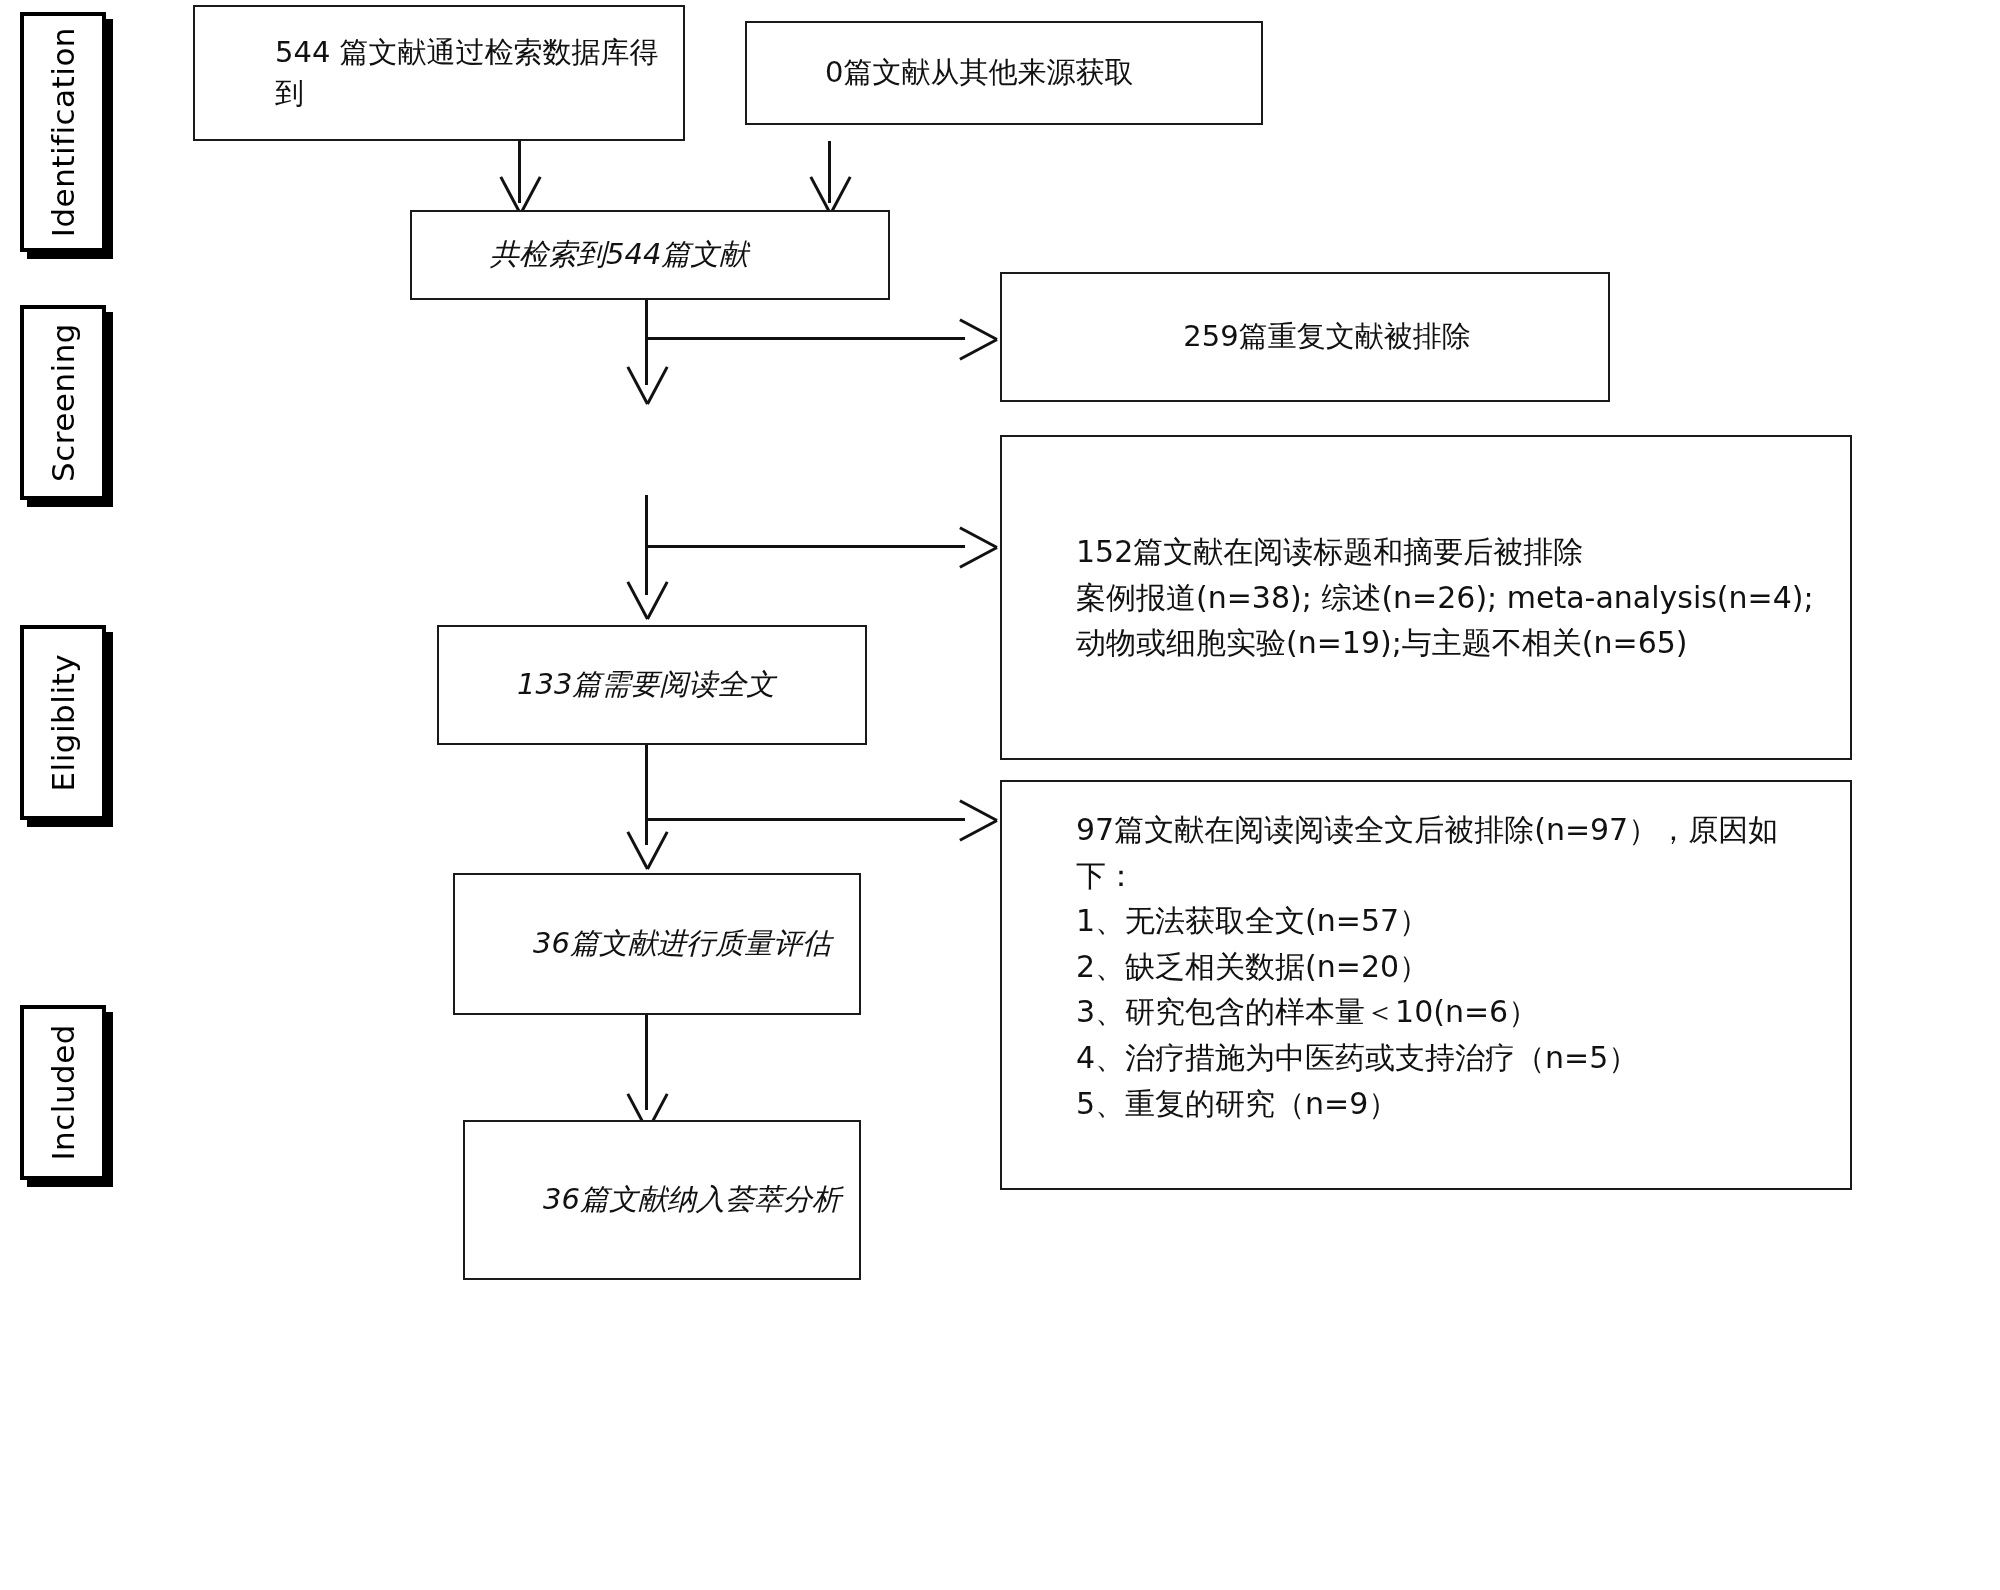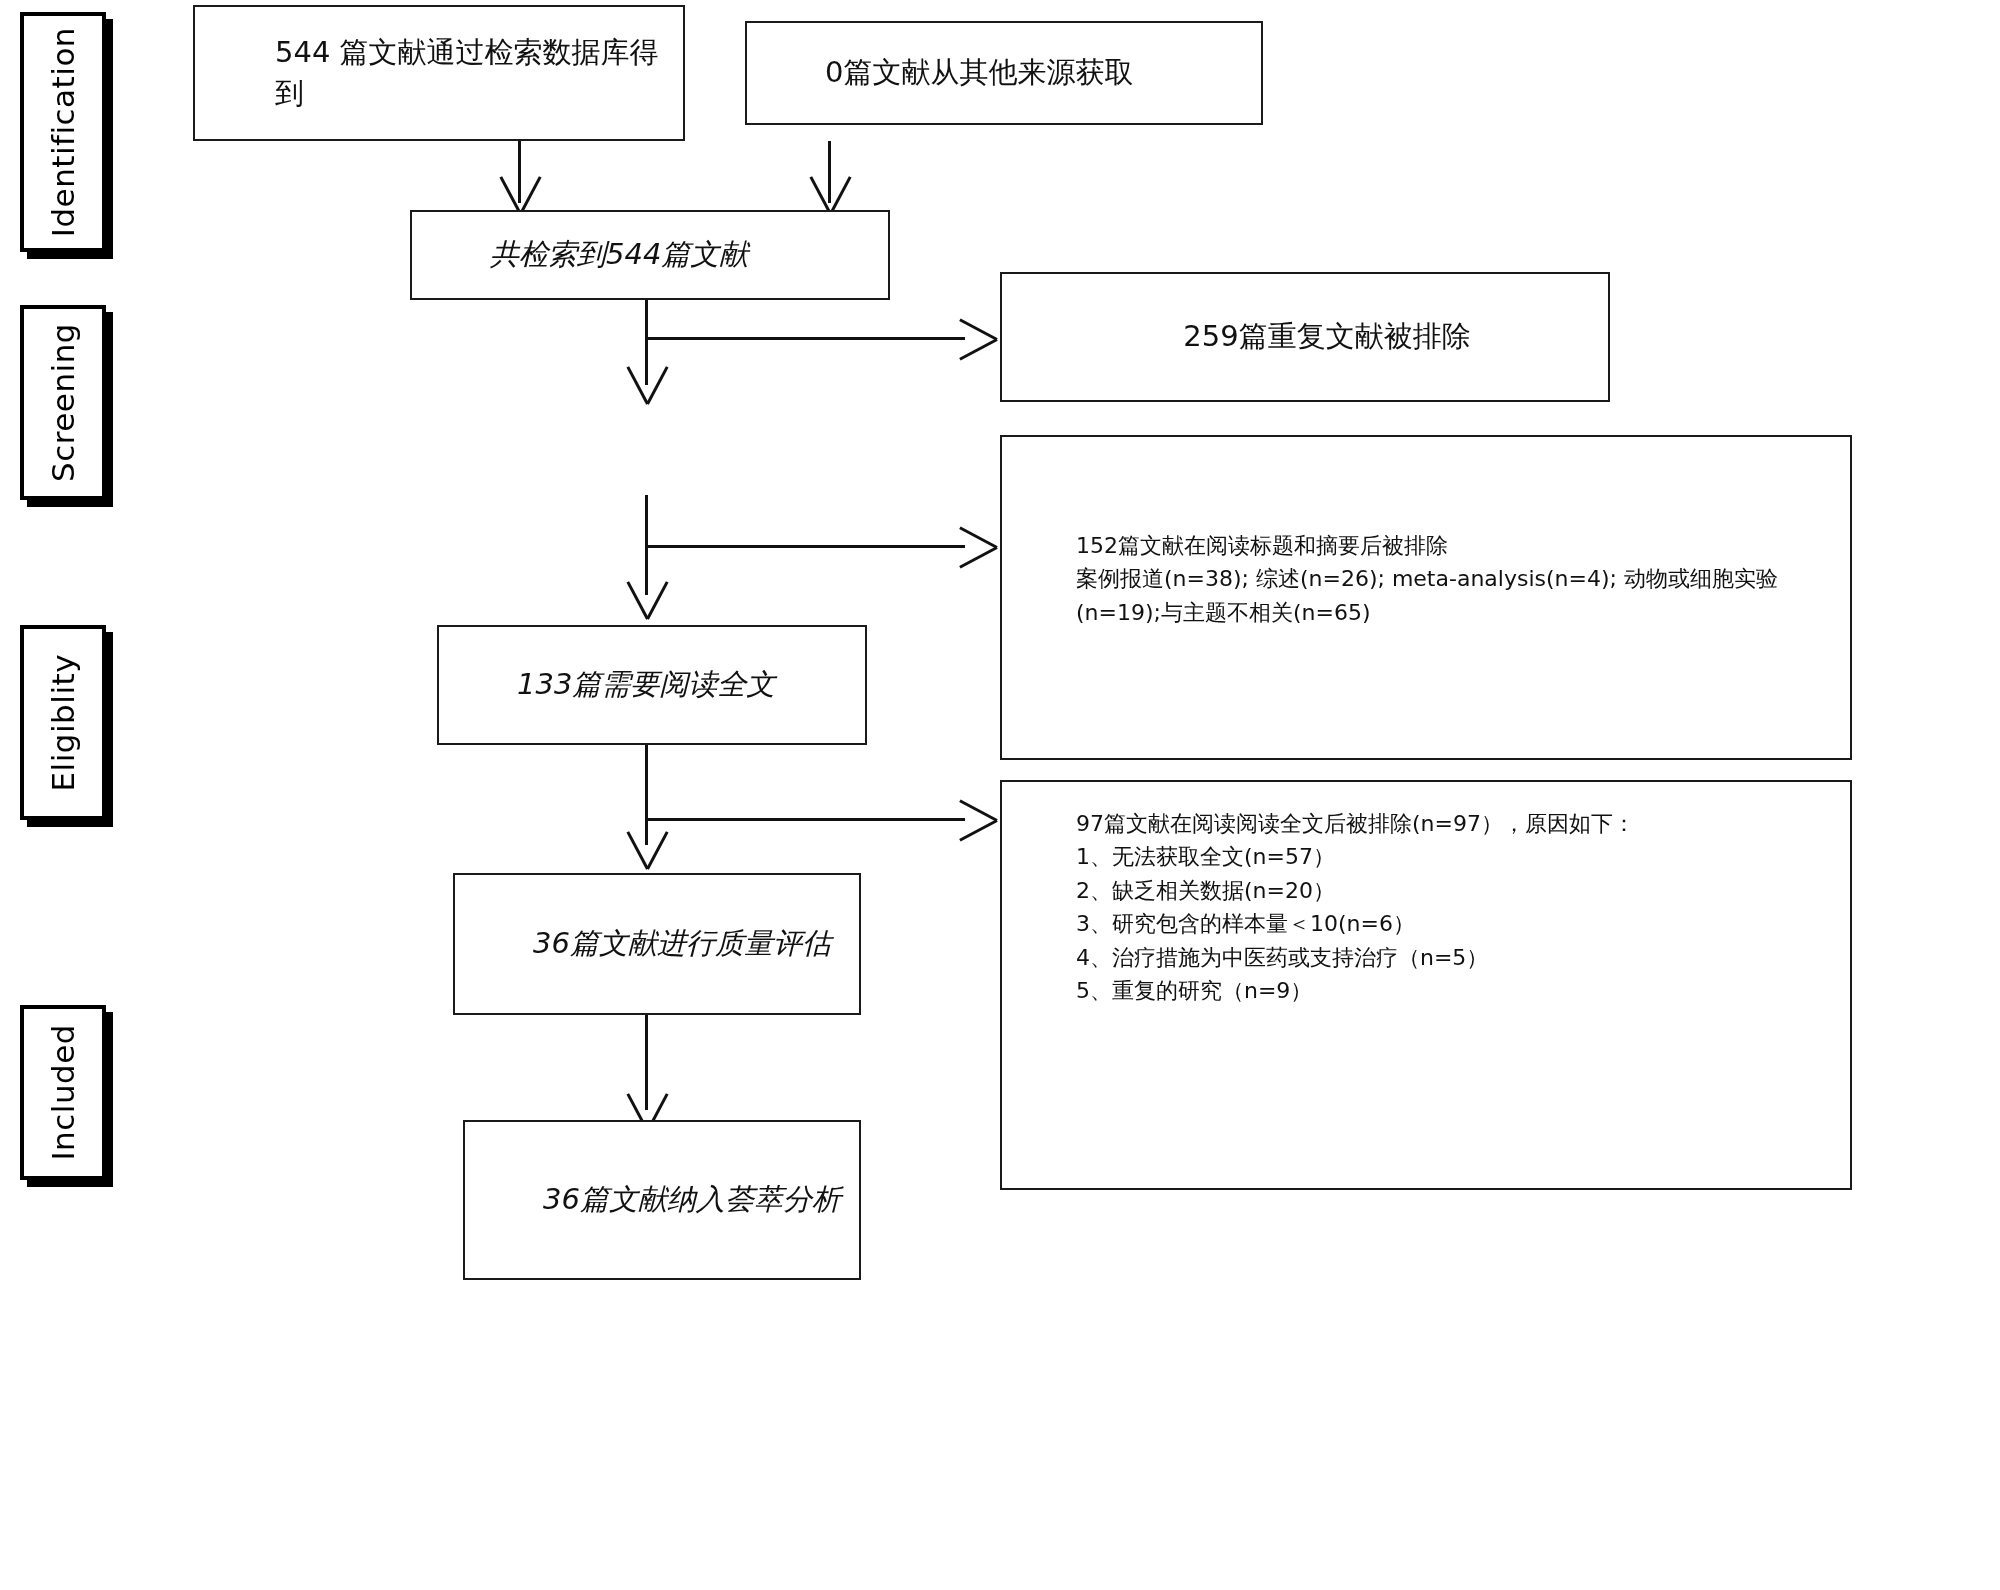--- a/index.html
+++ b/index.html
@@ -65,21 +65,21 @@
   .box-259 .btext {
     font-size: 29px;
     width: 100%;
     text-align: center;
     padding-left: 0;
   }
   .reason-box {
     align-items: flex-start;
   }
   .reason-box .btext {
-    font-size: 22px;
+    font-size: 30px;
     padding: 0 34px 0 30px;
     line-height: 1.52;
   }
 
   
   .vline, .hline {
     position: absolute;
     background: #111111;
   }
   .vline { width: 3px; }

